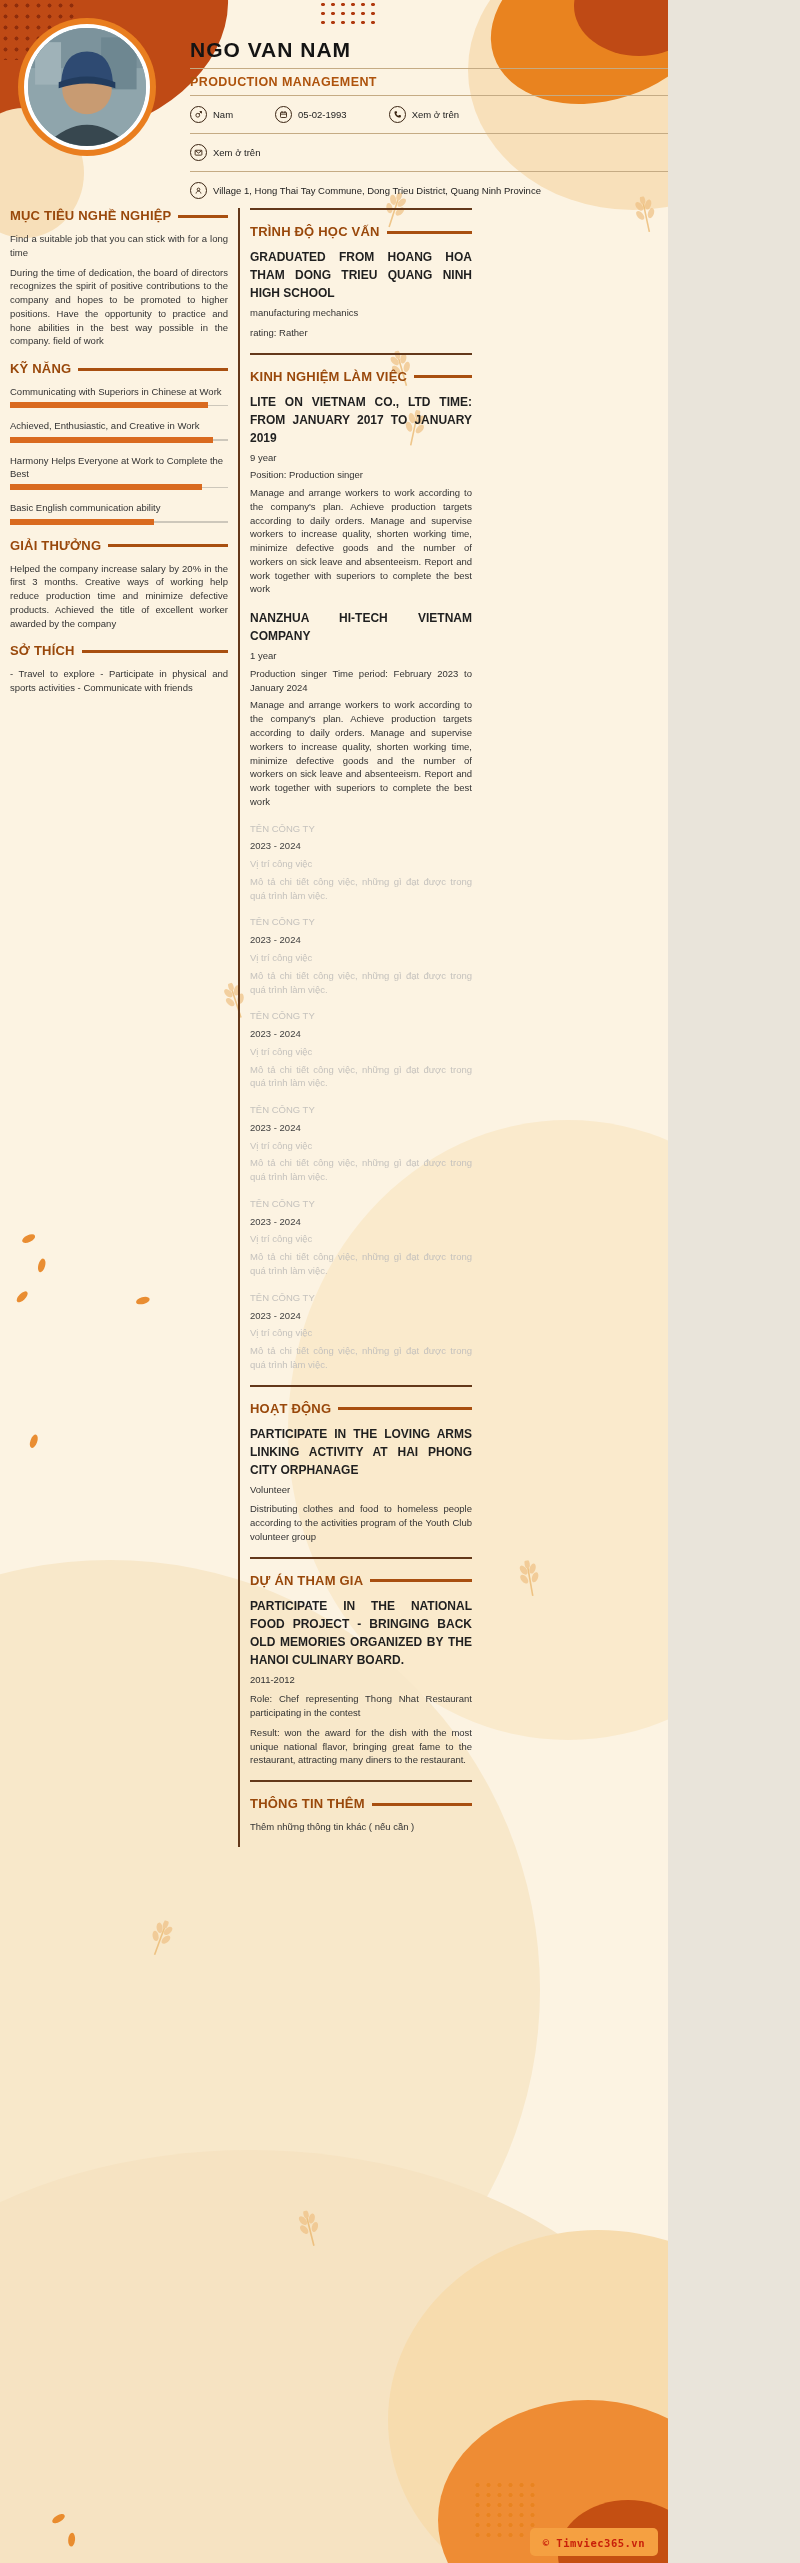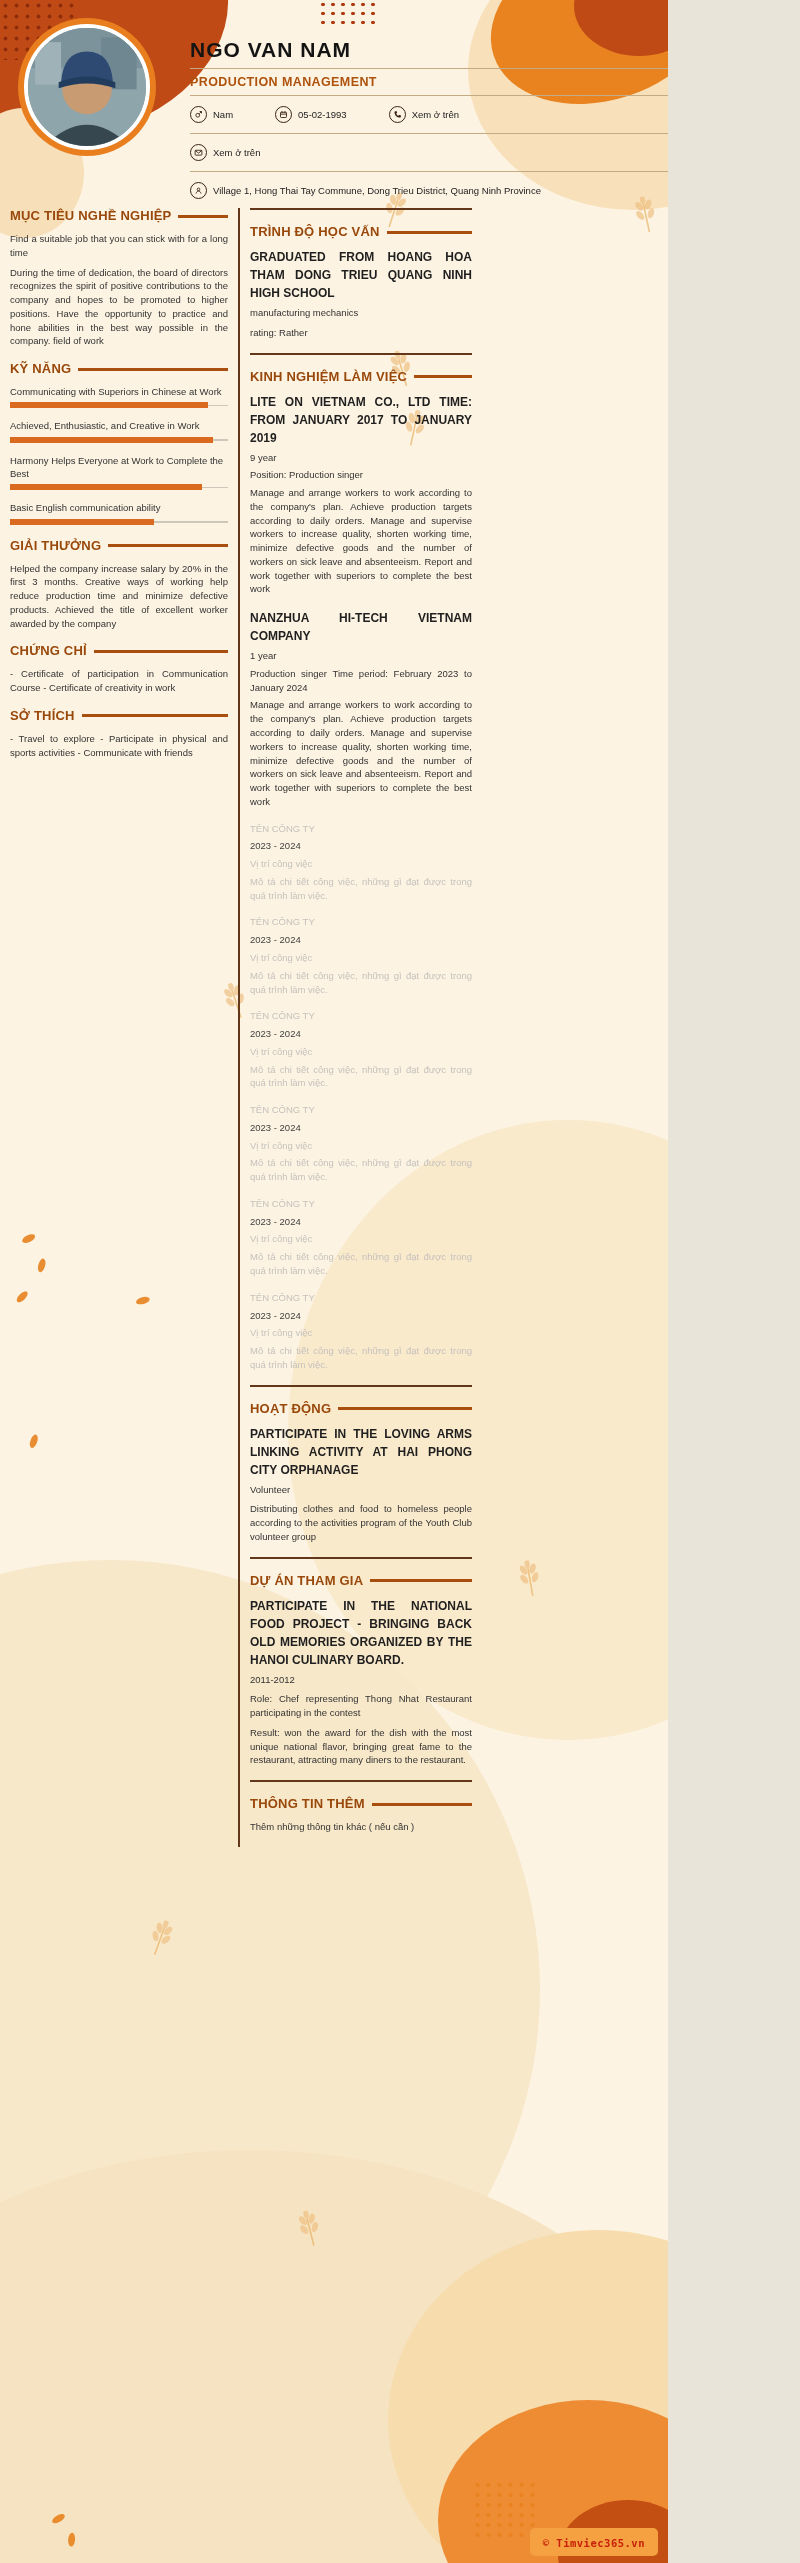--- a/index.html
+++ b/index.html
@@ -268,26 +268,20 @@
       </div>
     </section>
 
     <section class="sec-l">
       <h3 class="sec-h">
           <span>GIẢI THƯỞNG</span>
         </h3>
       <p class="body-t">Helped the company increase salary by 20% in the first 3 months. Creative ways of working help reduce production time and minimize defective products. Achieved the title of excellent worker awarded by the company</p>
     </section>
 
-    <section class="sec-l">
-      <h3 class="sec-h">
-          <span>CHỨNG CHỈ</span>
-        </h3>
-      <p class="body-t">- Certificate of participation in Communication Course - Certificate of creativity in work</p>
-    </section>
 
     <section class="sec-l">
       <h3 class="sec-h">
           <span>SỞ THÍCH</span>
         </h3>
       <p class="body-t">- Travel to explore - Participate in physical and sports activities - Communicate with friends</p>
     </section>
 
   </aside>
 

